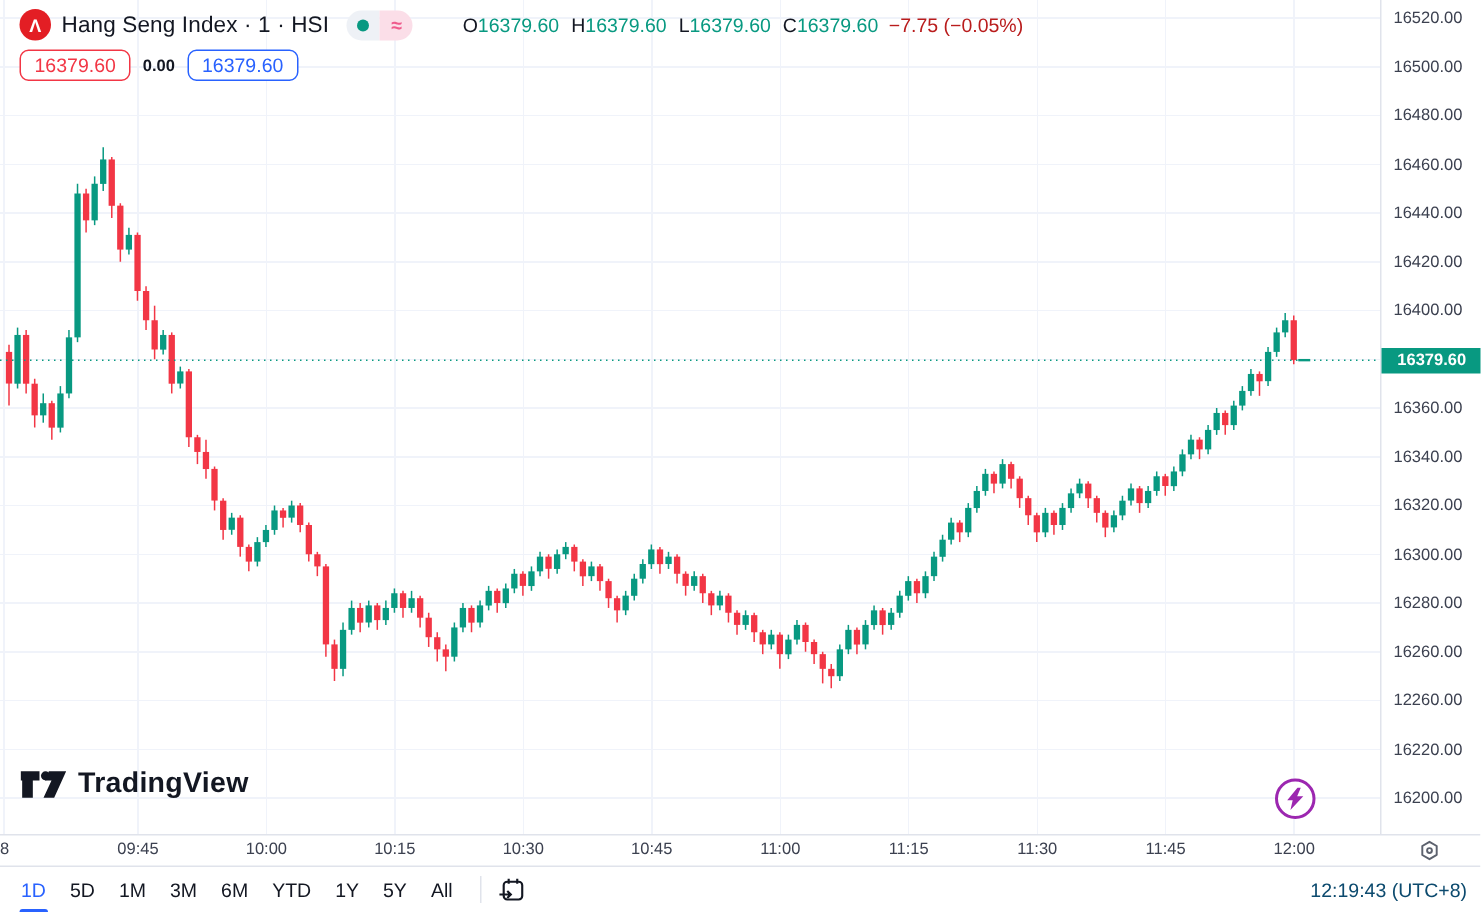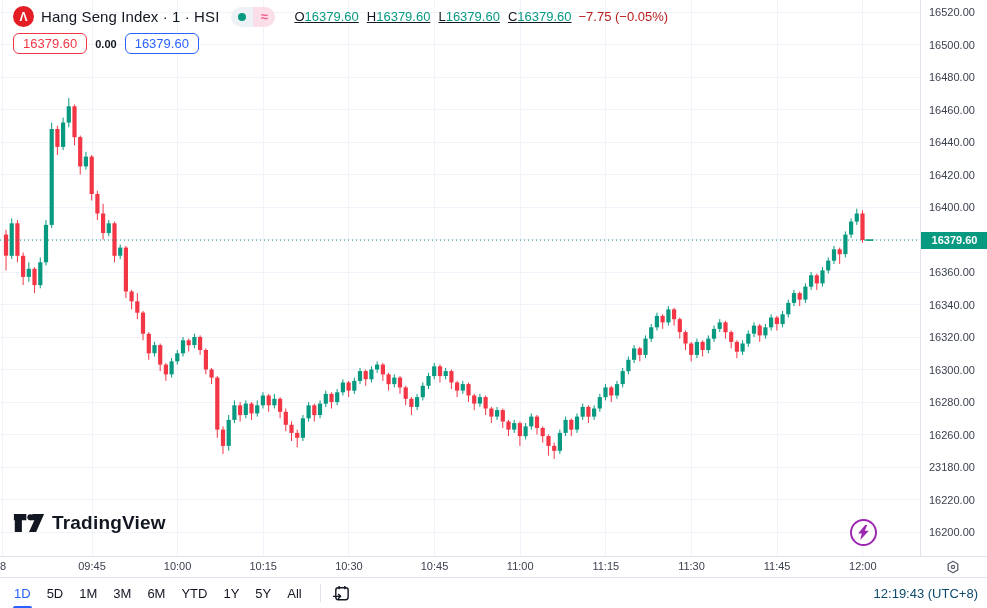--- a/index.html
+++ b/index.html
@@ -14,21 +14,21 @@
   
   .sym-row{position:absolute;left:13px;top:6px;display:flex;align-items:center;gap:7px;z-index:5;}
   .hsi-logo{width:21px;height:21px;border-radius:50%;background:#e31e24;color:#fff;display:flex;
             align-items:center;justify-content:center;font-size:12px;font-weight:800;}
   .sym-title{font-size:15px;font-weight:400;letter-spacing:.1px;}
   .status-pill{display:flex;margin-left:5px;}
   .seg{width:22px;height:20px;display:flex;align-items:center;justify-content:center;}
   .seg.open{background:#eef1f6;border-radius:10px 0 0 10px;}
   .seg.approx{background:#fbdee8;border-radius:0 10px 10px 0;color:#ef5b8c;font-size:13px;font-weight:700;}
   .dot{width:8px;height:8px;border-radius:50%;background:#089981;}
-  .ohlc{display:flex;gap:8px;margin-left:12px;font-size:13px;text-decoration:underline;}
+  .ohlc{display:flex;gap:8px;margin-left:26px;font-size:13px;}
   .ohlc .it b{font-weight:400;color:#131722;}
   .ohlc .it span{color:#089981;}
   .chg{color:#b91c1c;font-size:13px;}
 
   .trade-row{position:absolute;left:13px;top:33px;display:flex;align-items:center;gap:8px;z-index:5;}
   .px-box{border-radius:6px;padding:2px 9px;font-size:13px;background:#fff;}
   .sell{border:1px solid #f23645;color:#f23645;}
   .buy{border:1px solid #2962ff;color:#2962ff;}
   .spread{font-size:11px;color:#131722;font-weight:700;}
 
@@ -752,21 +752,21 @@
       <div class="ptick" style="top: 103.5px;">16460.00</div>
       <div class="ptick" style="top: 136px;">16440.00</div>
       <div class="ptick" style="top: 168.5px;">16420.00</div>
       <div class="ptick" style="top: 201px;">16400.00</div>
       <div class="ptick" style="top: 266px;">16360.00</div>
       <div class="ptick" style="top: 298.5px;">16340.00</div>
       <div class="ptick" style="top: 331px;">16320.00</div>
       <div class="ptick" style="top: 363.5px;">16300.00</div>
       <div class="ptick" style="top: 396px;">16280.00</div>
       <div class="ptick" style="top: 428.5px;">16260.00</div>
-      <div class="ptick" style="top: 461px;">23180.00</div>
+      <div class="ptick" style="top: 461px;">12260.00</div>
       <div class="ptick" style="top: 493.5px;">16220.00</div>
       <div class="ptick" style="top: 526px;">16200.00</div>
     </div>
 
   <div class="time-axis" id="time-axis">
     <svg class="axis-gear" viewBox="0 0 16 16">
       <path d="M8 2.2l4.8 2.8v5.9L8 13.8 3.2 11V5z" fill="none" stroke="#5d626e" stroke-width="1.3" stroke-linejoin="round"></path>
       <circle cx="8" cy="8" r="1.6" fill="none" stroke="#5d626e" stroke-width="1.3"></circle>
     </svg>
   <div class="ttick" style="left: 3px;">8</div>

